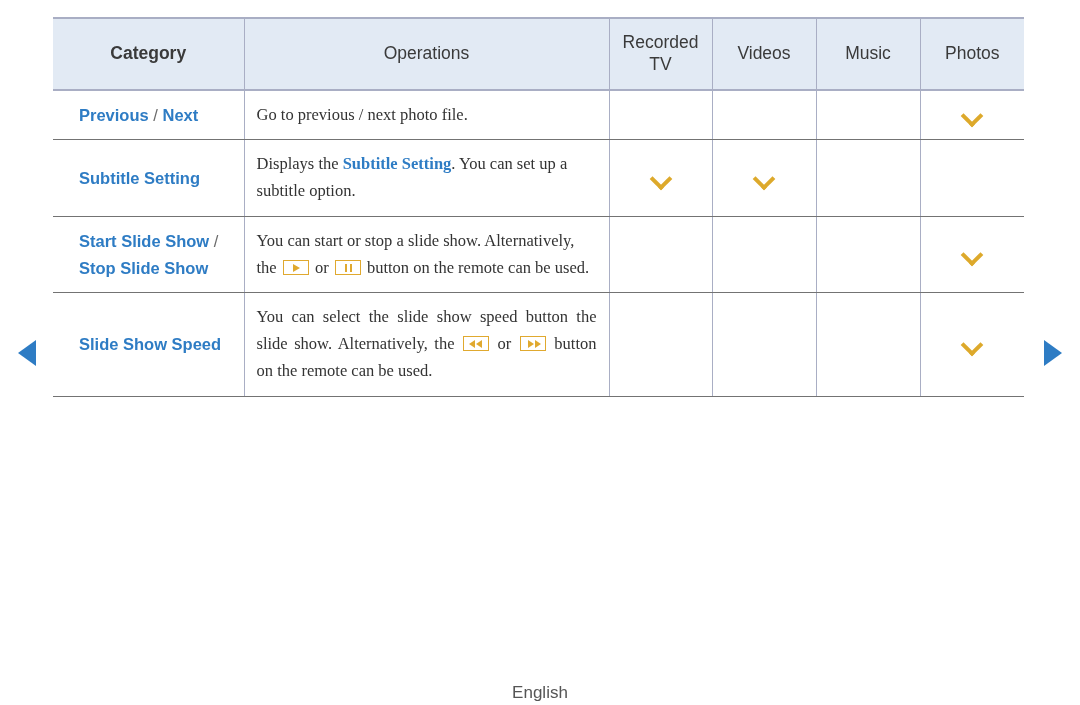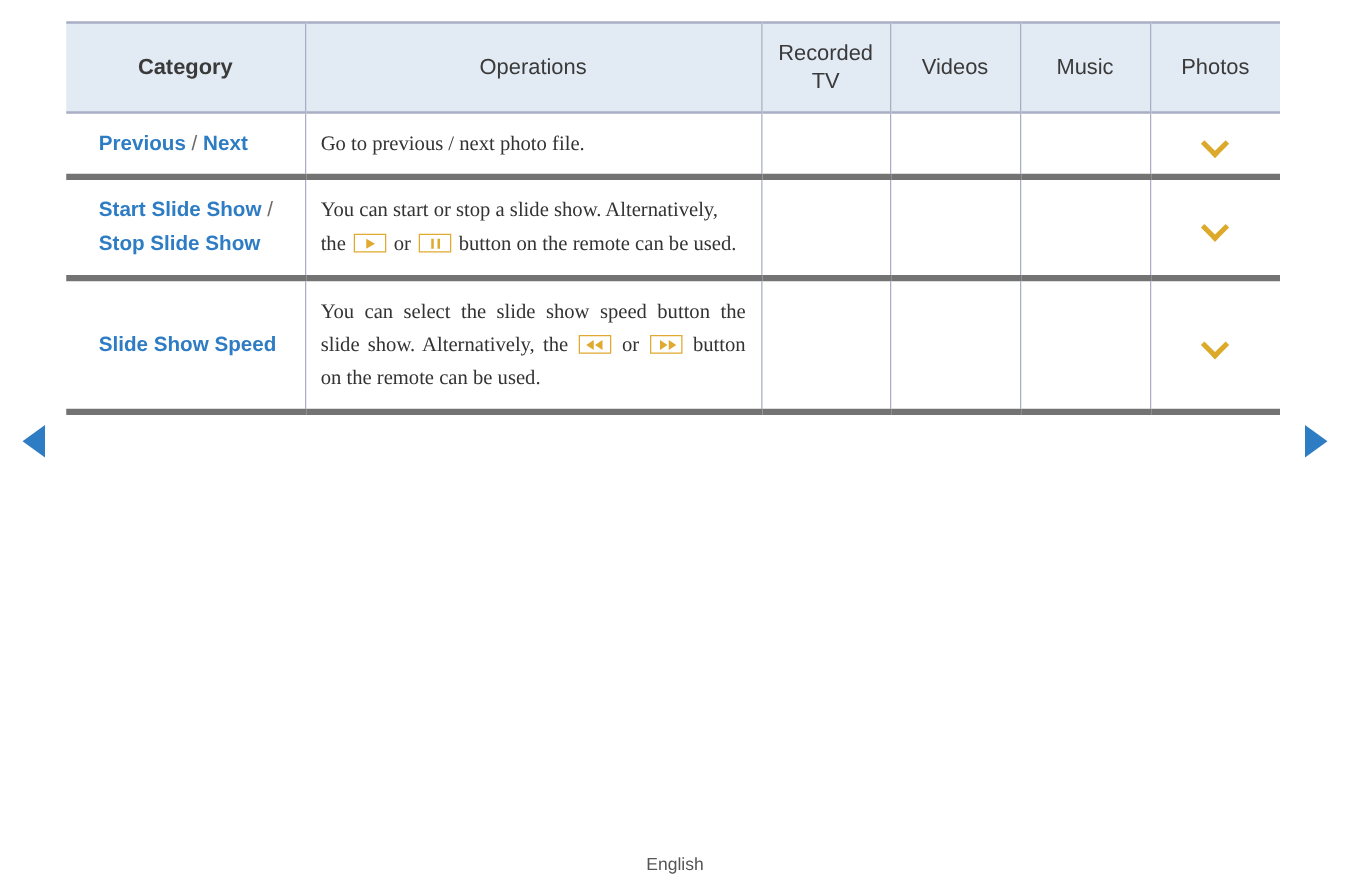--- a/index.html
+++ b/index.html
@@ -65,21 +65,21 @@
     font-weight: normal;
     font-size: 17.5px;
     line-height: 1.25;
     padding: 13px 4px;
     text-align: center;
     vertical-align: middle;
   }
   thead th.first { border-left: none; font-weight: bold; }
 
   tbody td {
-    border-bottom: 5px solid #737373;
+    border-bottom: 1px solid #737373;
     border-left: 1px solid #a9aec4;
     vertical-align: middle;
     padding: 11px 12px;
     font-size: 16.5px;
     line-height: 1.62;
     color: #333333;
   }
   tbody td.cat {
     border-left: none;
     color: #2e7cc4;
@@ -178,21 +178,21 @@
     border-left: 6px solid #e0a92f;
   }
 
   
   .footer-lang {
     position: absolute;
     left: 0;
     right: 0;
     top: 683px;
     text-align: center;
-    font-size: 14px;
+    font-size: 17px;
     color: #555555;
   }
 </style>
 </head>
 <body>
 
 <div class="nav-arrow left"></div>
 <div class="nav-arrow right"></div>
 
 <div class="table-wrap">
@@ -224,20 +224,32 @@
       <td class="cat"><span>Previous</span><span class="sep"> / </span><span>Next</span></td>
       <td class="ops">Go to previous / next photo file.</td>
       <td class="mark"></td>
       <td class="mark"></td>
       <td class="mark"></td>
       <td class="mark last">
         <span class="chev"></span>
       </td>
     </tr>
 
+    <tr>
+      <td class="cat">Subtitle Setting</td>
+      <td class="ops"><span>Displays the </span><span class="hl">Subtitle Setting</span><span>. You can set up a subtitle option.</span></td>
+      <td class="mark">
+        <span class="chev"></span>
+      </td>
+      <td class="mark">
+        <span class="chev"></span>
+      </td>
+      <td class="mark"></td>
+      <td class="mark last"></td>
+    </tr>
 
     <tr>
       <td class="cat"><span>Start Slide Show</span><span class="sep"> / </span><span>Stop Slide Show</span></td>
       <td class="ops"><span>You can start or stop a slide show. Alternatively, the </span><span class="btn-key play"><i></i></span><span> or </span><span class="btn-key pause"><i class="b1"></i><i class="b2"></i></span><span> button on the remote can be used.</span></td>
       <td class="mark"></td>
       <td class="mark"></td>
       <td class="mark"></td>
       <td class="mark last">
         <span class="chev"></span>
       </td>

